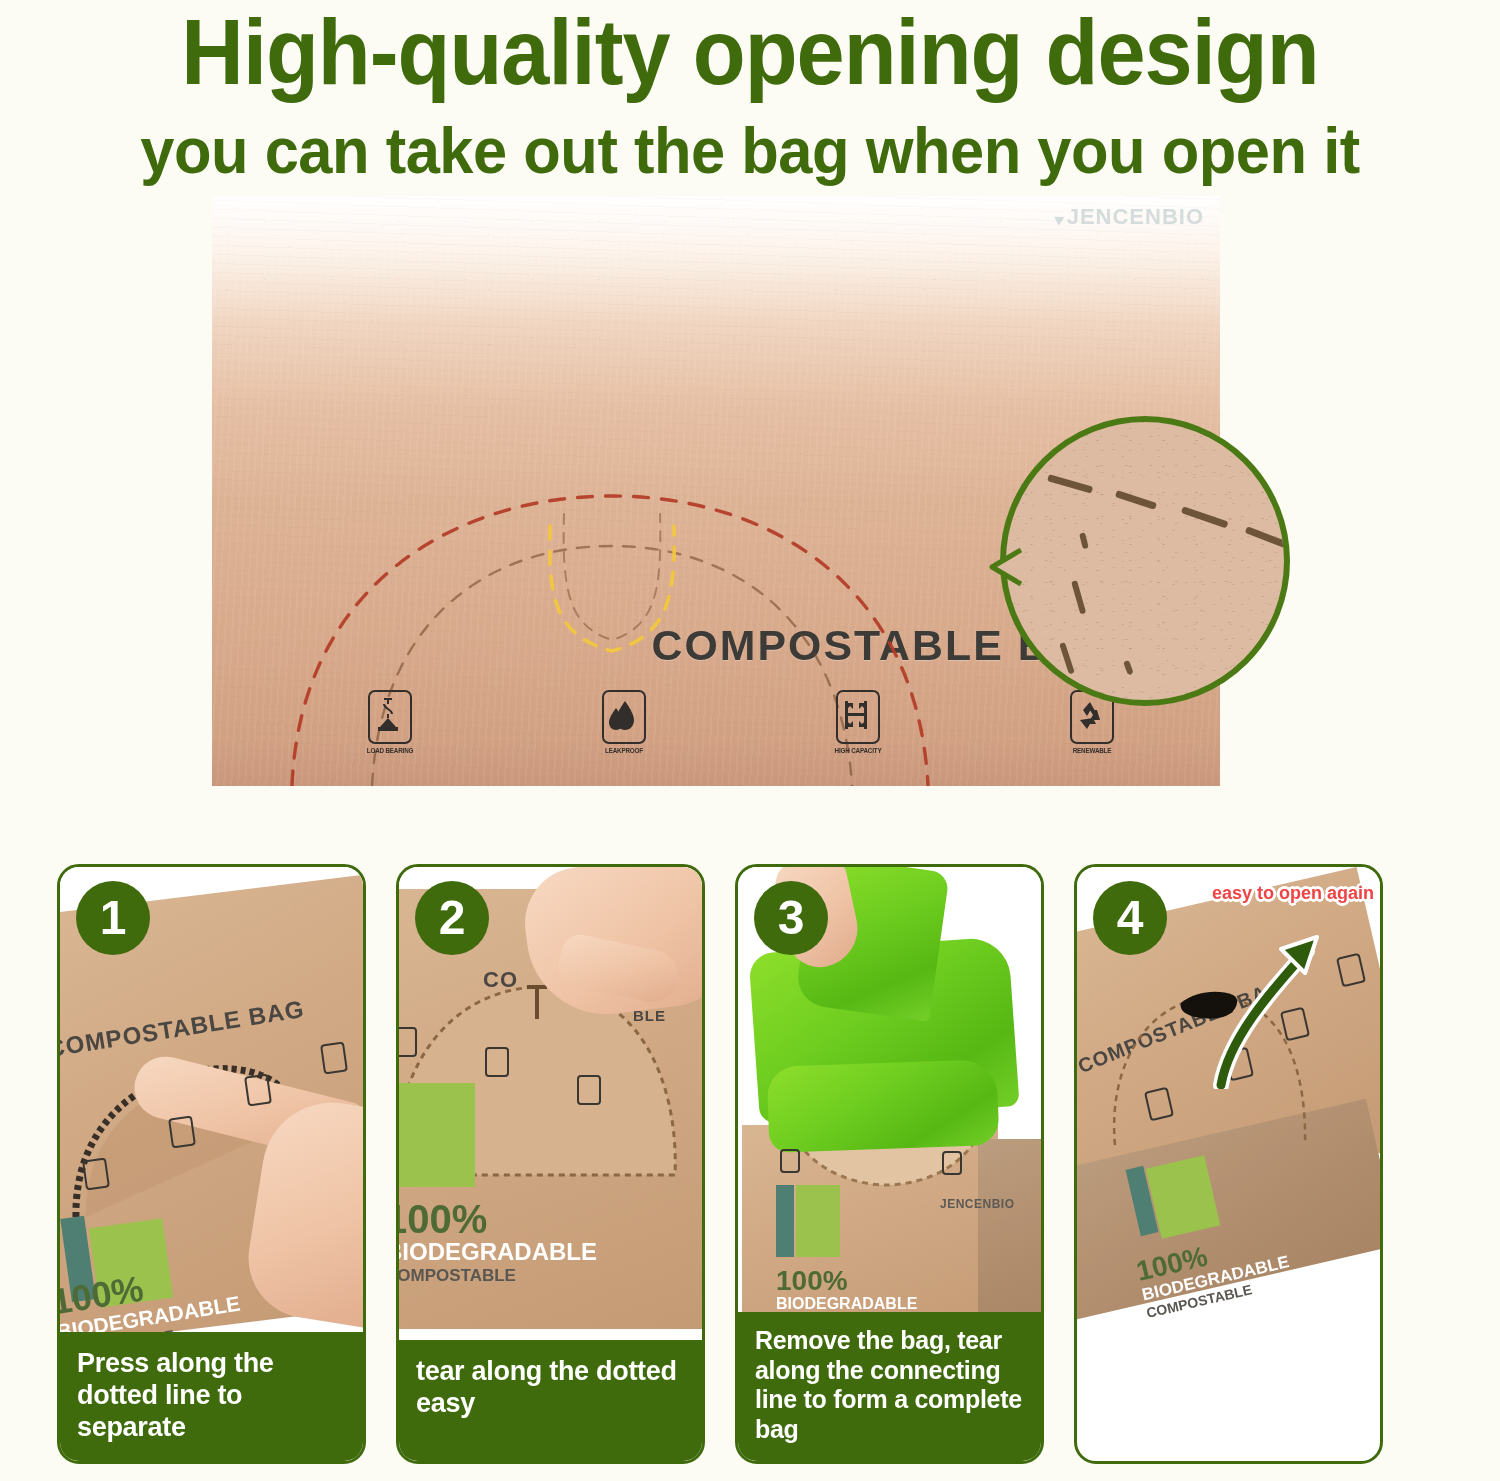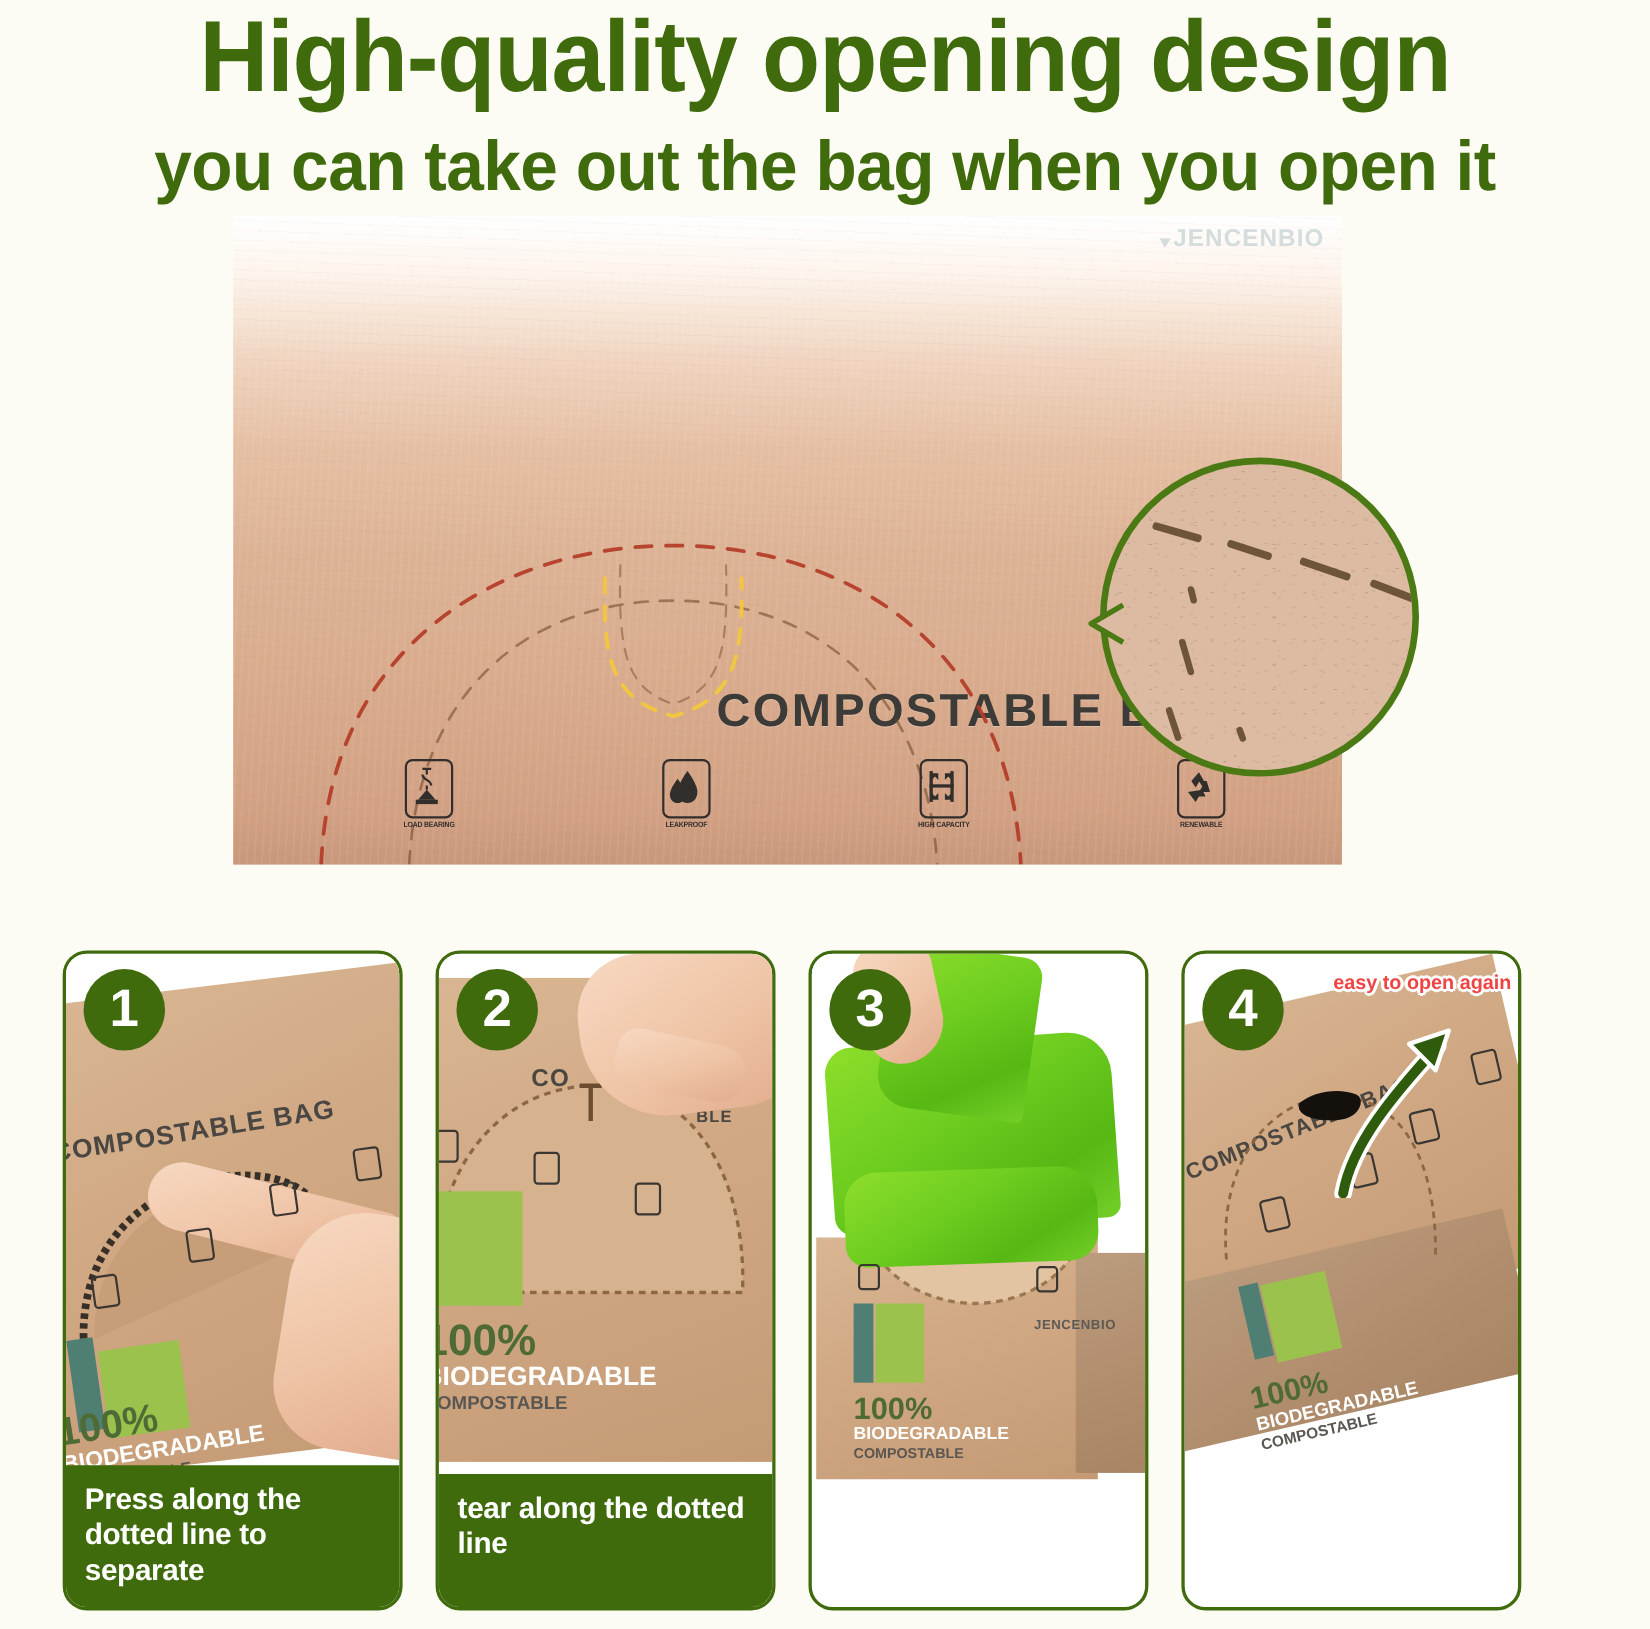--- a/index.html
+++ b/index.html
@@ -473,21 +473,21 @@
       <div class="pct" style="left:-14px; top:330px;">
         <div class="big" style="font-size:40px;">100%</div>
         <div class="bio" style="font-size:24px; margin-top:-4px;">BIODEGRADABLE</div>
         <div class="comp" style="font-size:17px;">COMPOSTABLE</div>
       </div>
       <div class="mini-icon" style="left:-6px; top:160px;"></div>
       <div class="mini-icon" style="left:86px; top:180px;"></div>
       <div class="mini-icon" style="left:178px; top:208px;"></div>
     </div>
     <div class="badge">2</div>
-    <div class="caption">tear along the dotted line</div>
+    <div class="caption">tear along the dotted easy</div>
   </div>
 
   <div class="panel">
     <div class="panel-photo">
 
       <div class="card-surface" style="left:4px; top:258px; width:256px; height:220px;"></div>
       <div class="card-surface card-dark" style="left:240px; top:272px; width:68px; height:200px;"></div>
 
       <svg style="position:absolute; left:48px; top:252px;" width="200" height="70" viewBox="0 0 200 70">
         <path d="M2 4 C20 52 70 66 100 66 C132 66 180 52 198 4" fill="#e2c4a2" stroke="#9a7750" stroke-width="3" stroke-dasharray="6 5"></path>
@@ -504,20 +504,21 @@
       <div class="green-swatch" style="left:58px; top:318px; width:44px; height:72px;"></div>
       <div class="pct" style="left:38px; top:398px;">
         <div class="big" style="font-size:28px;">100%</div>
         <div class="bio" style="font-size:16px; margin-top:-2px;">BIODEGRADABLE</div>
         <div class="comp" style="font-size:13px;">COMPOSTABLE</div>
       </div>
       <div class="mini-icon" style="left:42px; top:282px; width:16px; height:20px;"></div>
       <div class="mini-icon" style="left:204px; top:284px; width:16px; height:20px;"></div>
     </div>
     <div class="badge">3</div>
+    <div class="caption sm">Remove the bag, tear along the connecting line to form a complete bag</div>
   </div>
 
   <div class="panel">
     <div class="panel-photo">
 
       <div class="card-surface" style="left:-36px; top:36px; width:352px; height:284px; transform:rotate(-13deg);"></div>
       <div class="card-surface card-dark" style="left:-30px; top:268px; width:340px; height:150px; transform:rotate(-13deg);"></div>
       <div class="box-text" style="left:-6px; top:148px; font-size:20px; letter-spacing:1px; transform:rotate(-22deg);">COMPOSTABLE BAG</div>
 
       <svg style="position:absolute; left:34px; top:120px;" width="200" height="160" viewBox="0 0 200 160">

